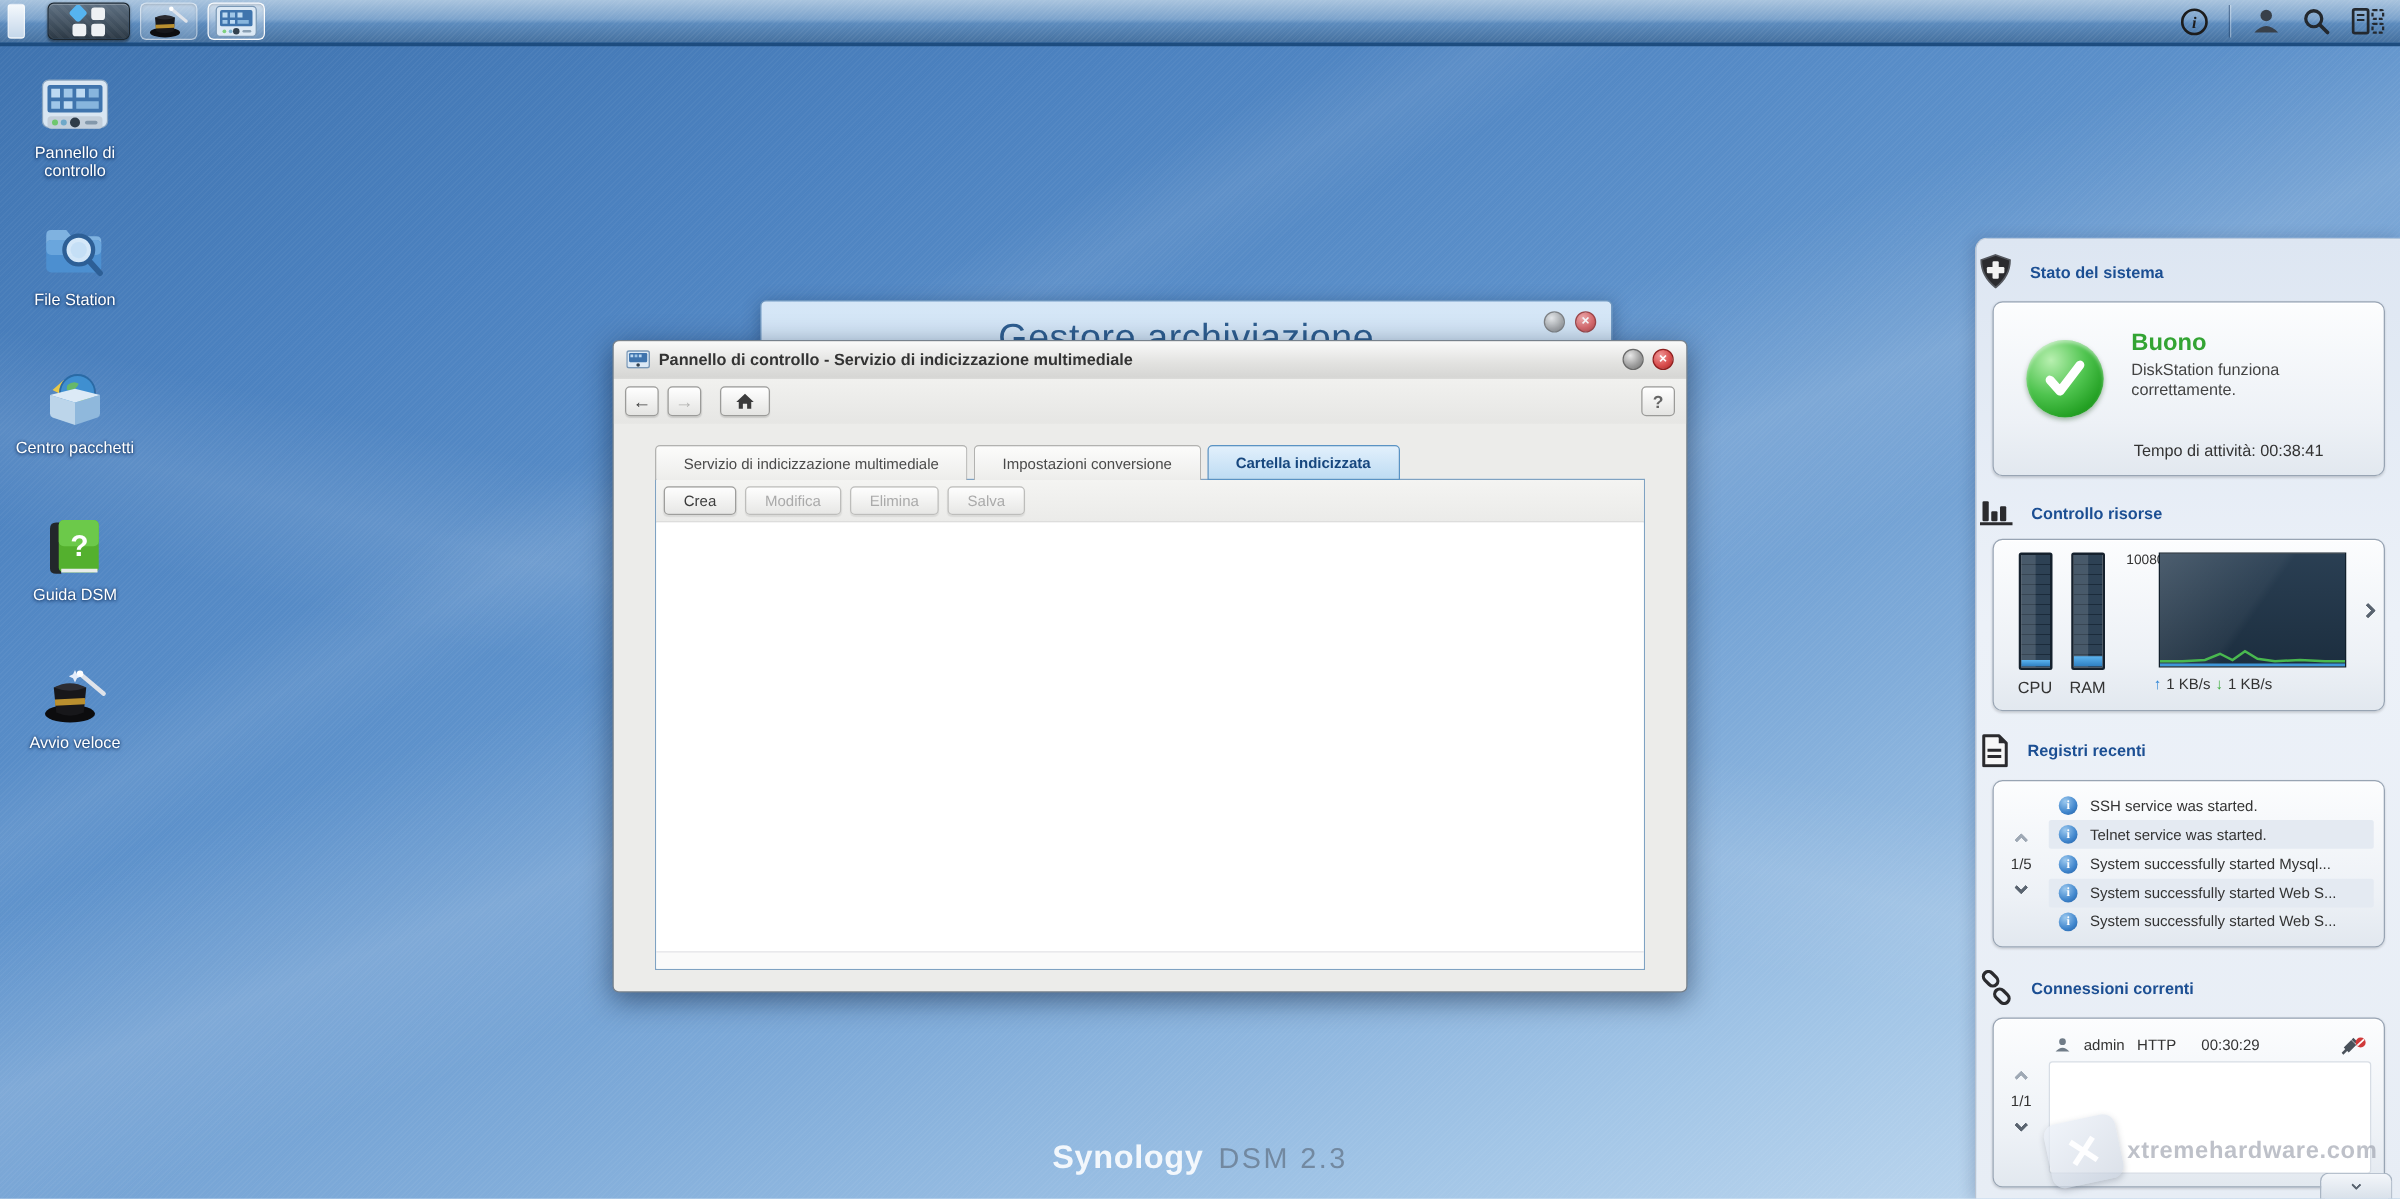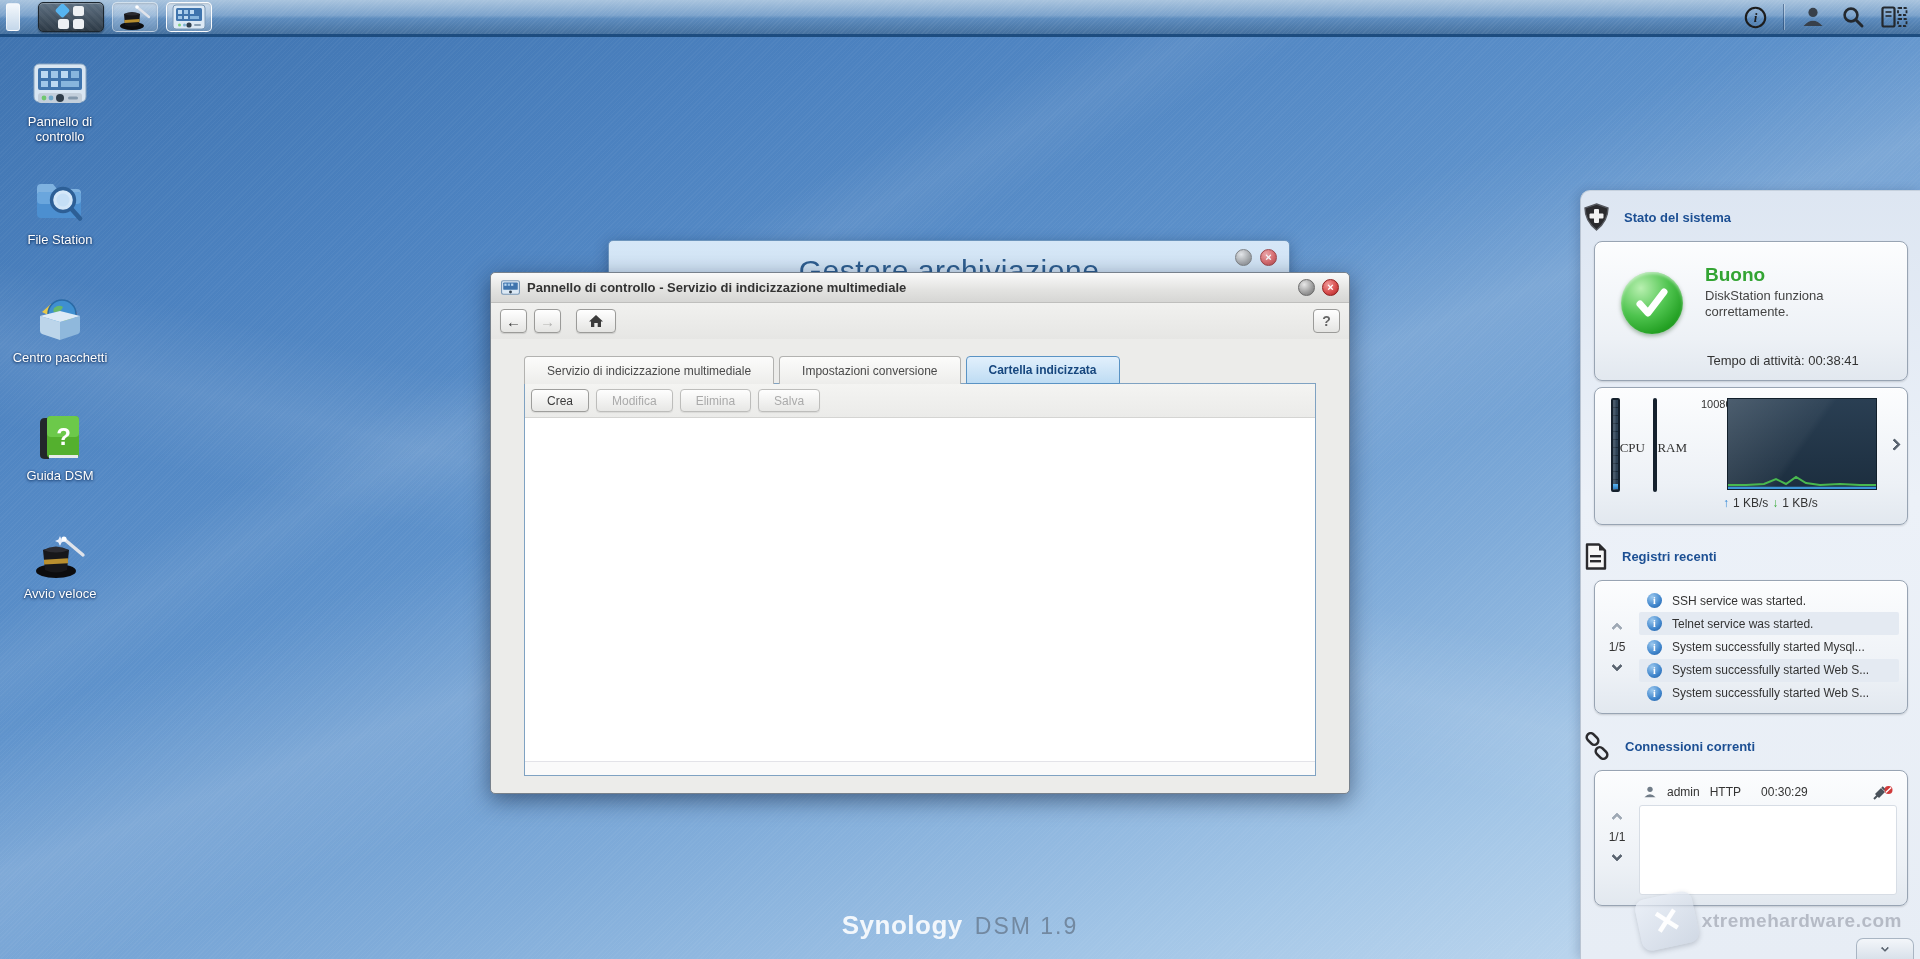--- a/index.html
+++ b/index.html
@@ -109,21 +109,21 @@
   .status-texts { margin-left:22px; padding-top:8px; }
   .status-texts .buono { font-size:19px; font-weight:bold; color:#33a433; }
   .status-texts .desc { font-size:13px; color:#444; width:160px; line-height:16px; margin-top:2px; }
   .uptime { position:absolute; left:112px; bottom:12px; font-size:13px; color:#333; }
   .okball { width:62px; height:62px; border-radius:50%; margin-top:16px;
     background:radial-gradient(circle at 32% 26%, #b8f0b0, #4fc44f 45%, #23a023 75%, #158015);
     box-shadow:0 2px 4px rgba(0,60,0,.35), inset 0 2px 3px rgba(255,255,255,.5);
     display:flex; align-items:center; justify-content:center; }
   
   .res-panel { height:138px; padding:10px 8px 6px 16px; display:flex; align-items:flex-start; }
-  .meter-wrap { display:flex; align-items:center; width:34px; margin-right:8px;font-family:Liberation Serif, serif; }
+  .meter-wrap { display:flex; flex-direction:column; align-items:center; width:34px; margin-right:8px; }
   .meter { width:27px; height:94px; border:2px solid #15212d; border-radius:2px; position:relative; overflow:hidden;
     background:
       linear-gradient(to right, rgba(255,255,255,.13) 48%, rgba(255,255,255,0) 52%),
       repeating-linear-gradient(to bottom, #2d4154 0 7px, #1b2b3a 7px 8px); }
   .meter .fill { position:absolute; left:0; right:0; bottom:1px; background:linear-gradient(#5cb4ef,#2e7fc2); }
   .meter-wrap .ml { font-size:13px; color:#333; margin-top:6px; }
   .graph-wrap { margin-left:6px; }
   .graph-row { display:flex; }
   .yaxis { display:flex; flex-direction:row; justify-content:space-between; height:92px;
     font-size:11px; color:#333; text-align:right; width:26px; padding-right:4px; }
@@ -391,20 +391,29 @@
           <path d="M6 16 L14 25 L30 4" fill="none" stroke="#ffffff" stroke-width="7" stroke-linecap="round" stroke-linejoin="round"></path>
         </svg>
     </div>
     <div class="status-texts">
       <div class="buono">Buono</div>
       <div class="desc">DiskStation funziona correttamente.</div>
     </div>
     <div class="uptime">Tempo di attività: 00:38:41</div>
   </div>
 
+  <div class="sec-head">
+    <svg width="28" height="22" viewBox="0 0 28 22">
+      <path d="M1 20 h26" stroke="#2b2b2e" stroke-width="2.4"></path>
+      <rect x="3" y="2" width="5" height="16" rx="1" fill="#2b2b2e"></rect>
+      <rect x="10" y="10" width="5" height="8" rx="1" fill="#2b2b2e"></rect>
+      <rect x="17" y="6" width="5" height="12" rx="1" fill="#2b2b2e"></rect>
+    </svg>
+    <span class="t">Controllo risorse</span>
+  </div>
   <div class="spanel res-panel">
     <div class="meter-wrap">
       <div class="meter">
           <div class="fill" style="height:5px"></div>
         </div>
       <div class="ml">CPU</div>
     </div>
     <div class="meter-wrap">
       <div class="meter">
           <div class="fill" style="height:8px"></div>
@@ -516,14 +525,14 @@
   </div>
 </div>
 
 <div class="watermark">
   <div class="wm-x">✕</div>
   <div class="wm-text">xtremehardware.com</div>
 </div>
 
 <div class="branding">
   <span class="syno">Synology</span>
-  <span class="ver">DSM 1.9</span>
+  <span class="ver">DSM 2.3</span>
 </div>
 
 </body></html>

